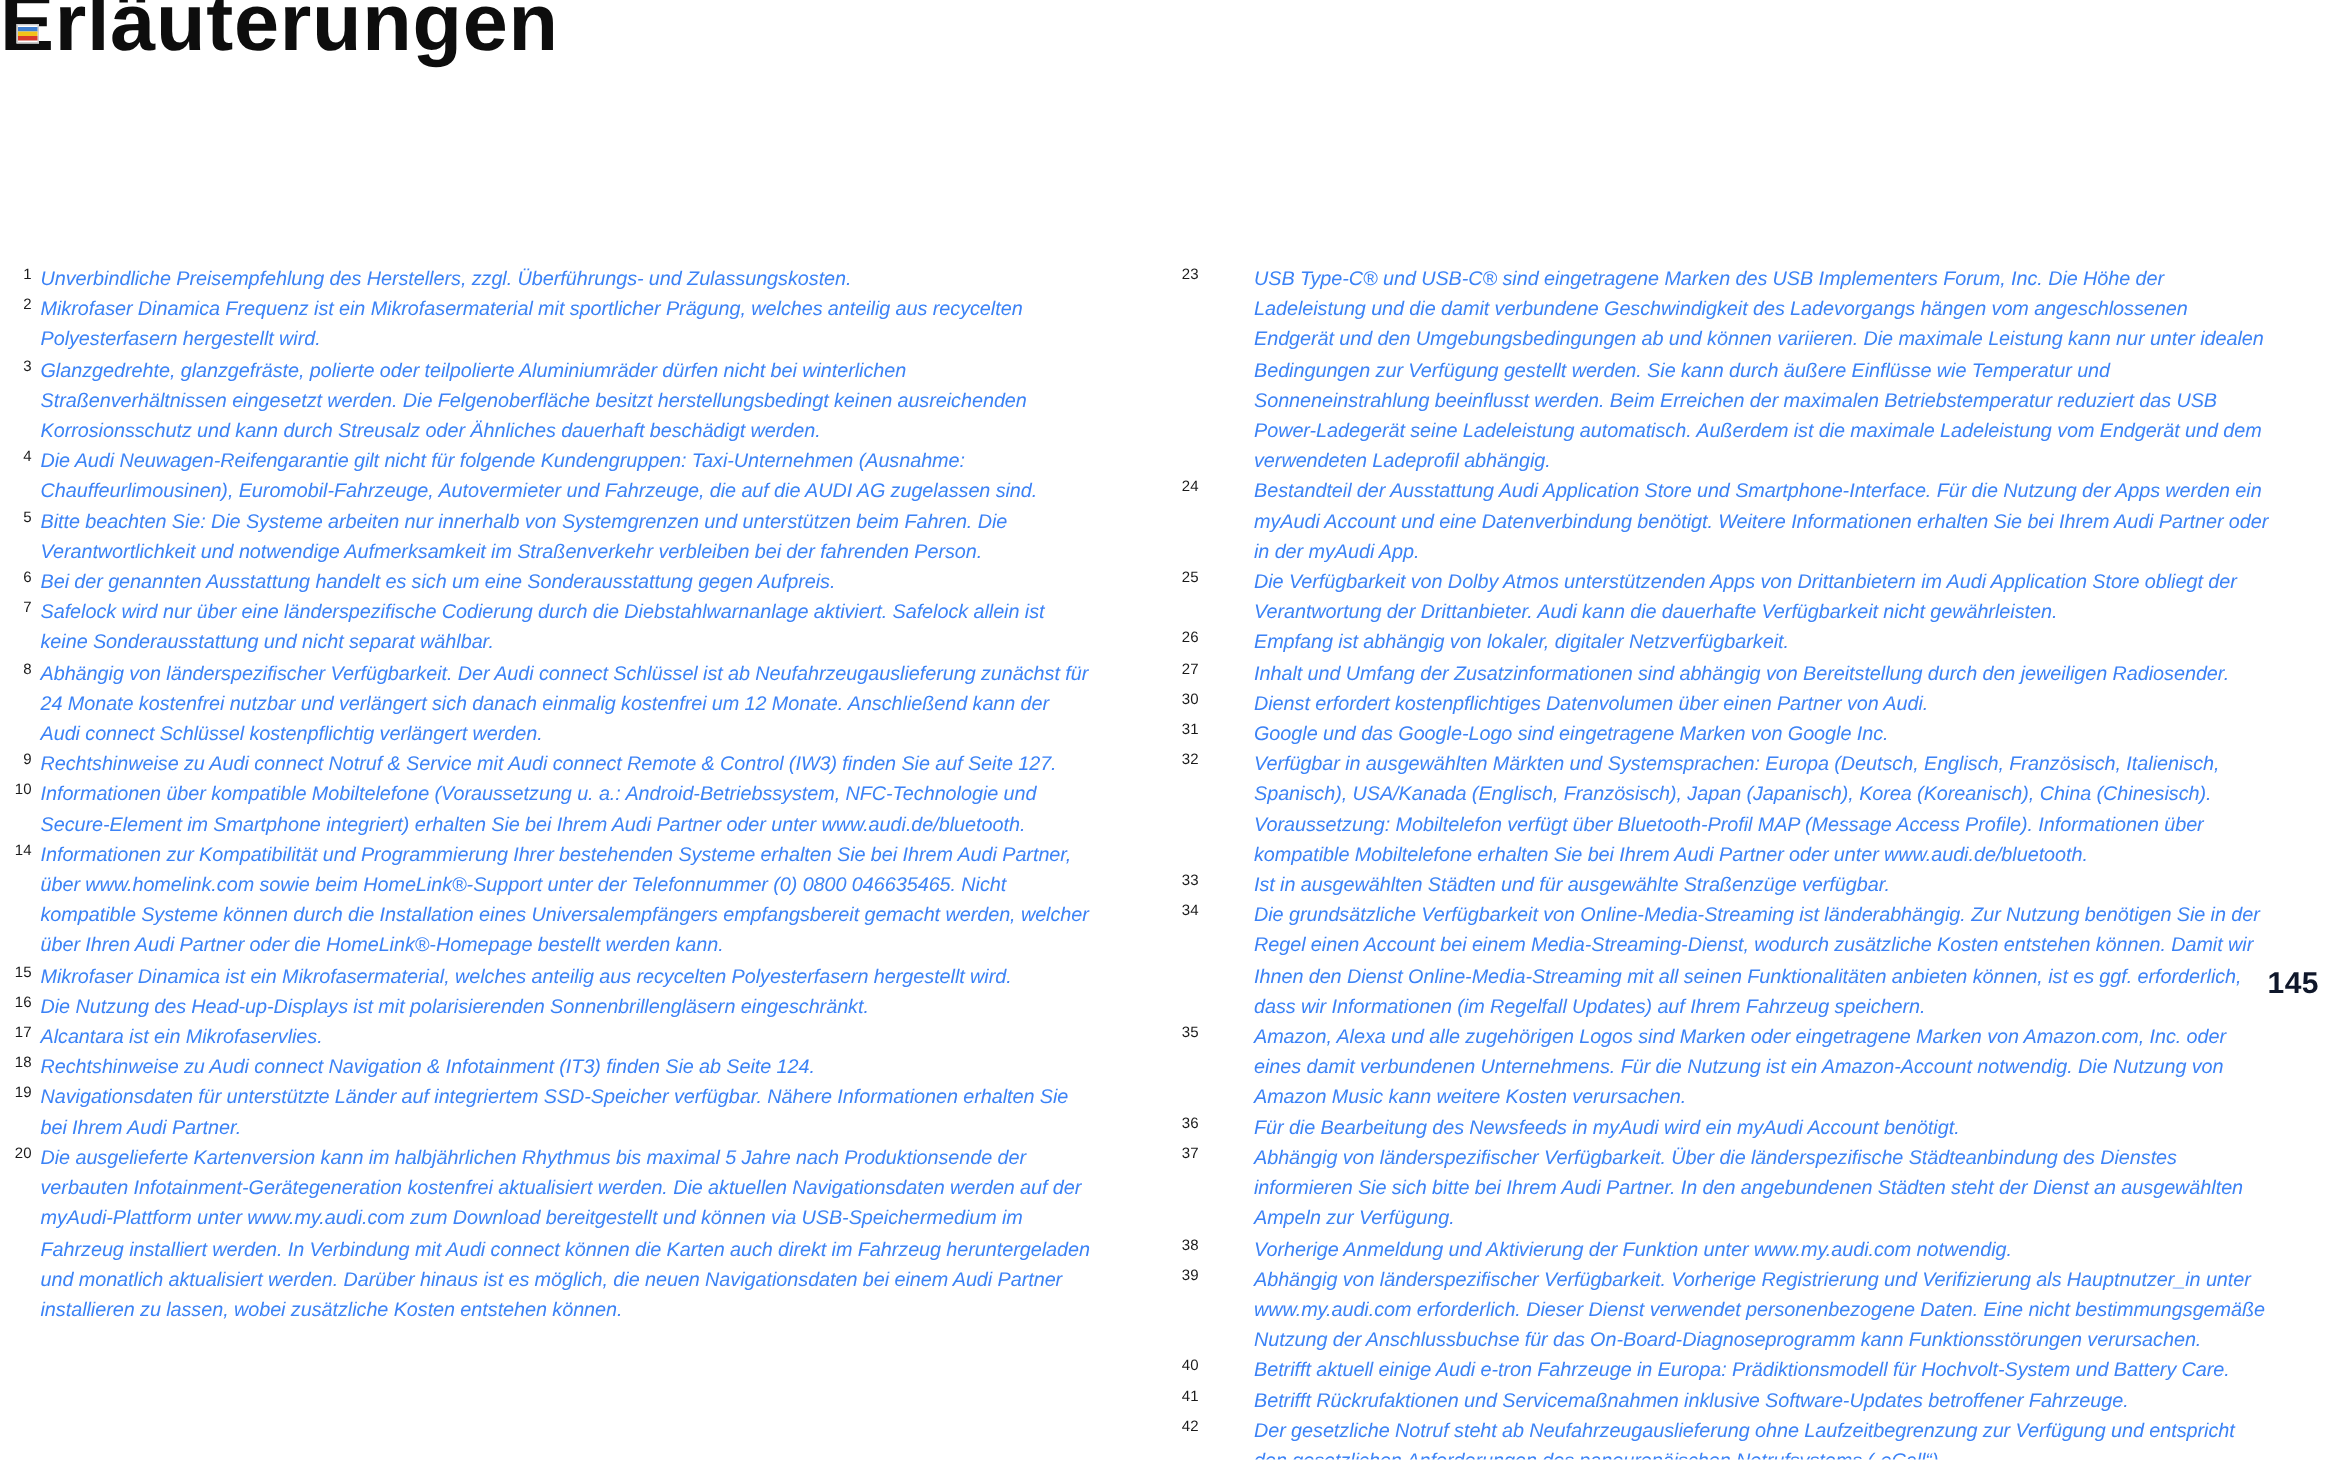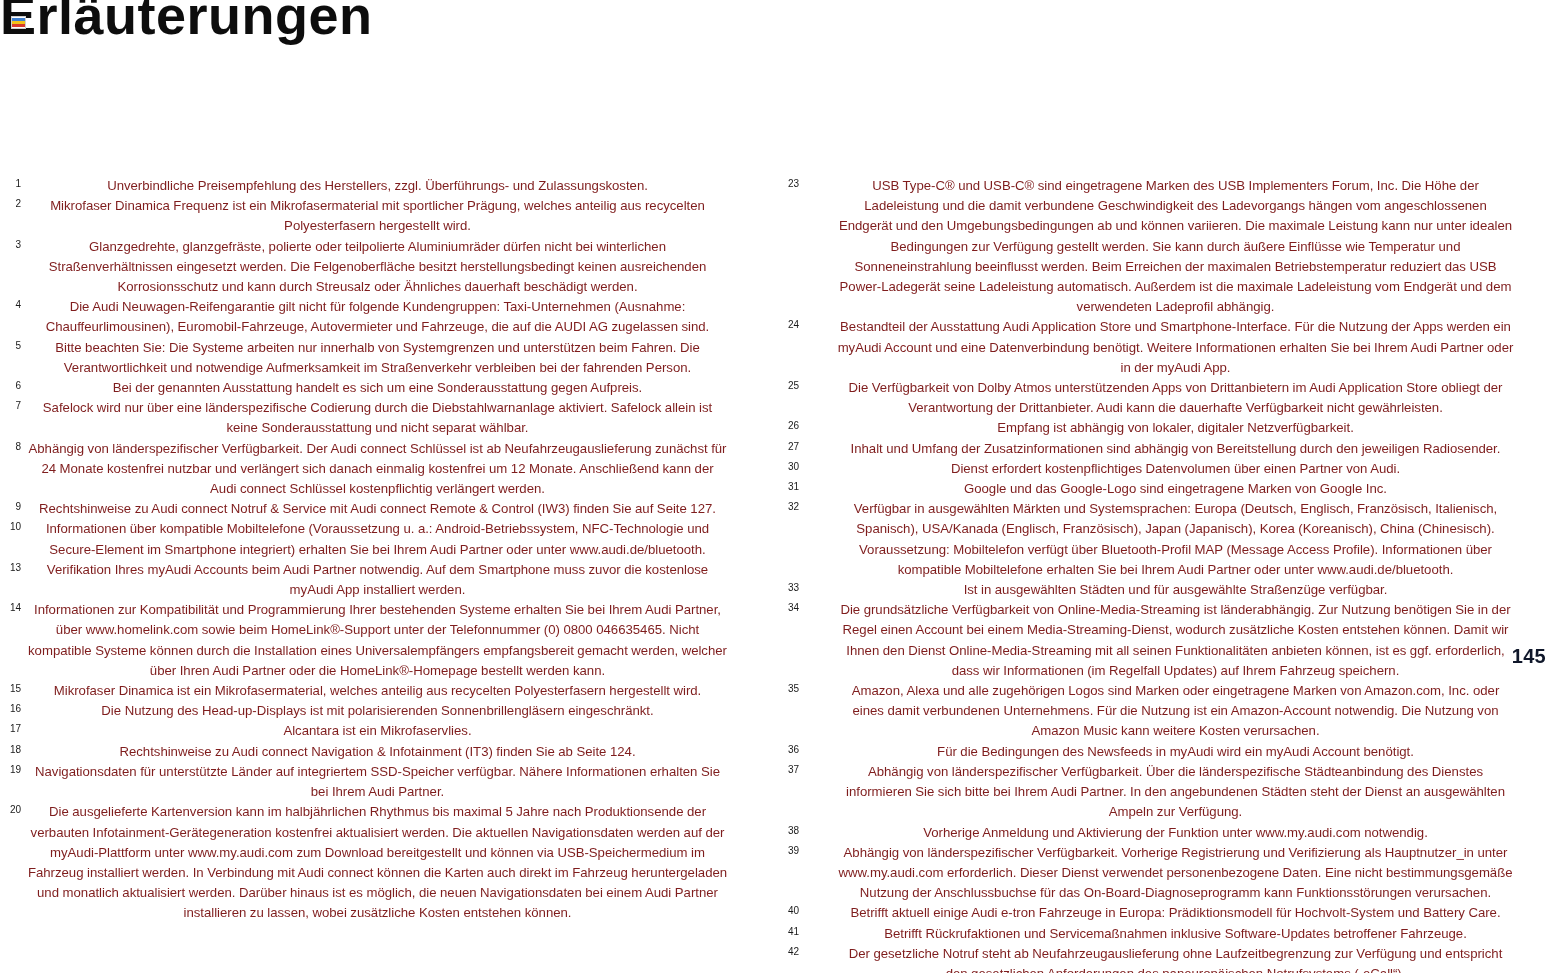--- a/index.html
+++ b/index.html
@@ -107,25 +107,26 @@
     font-variant-numeric: lining-nums;
   }
   .column.right .note-num {
     width: 24px;
   }
   .note-text {
     flex: 1 1 auto;
     padding-left: 6px;
     font-size: 13.2px;
     line-height: 20.2px;
-    color: #7f1d1d;
-    text-align: center;
+    color: #3b82f6;
+    text-align: left;
     hyphens: manual;
     word-spacing: -0.1px;
     letter-spacing: -0.02px;
+    font-style: italic;
   }
   .column.right .note-text {
     padding-left: 5px;
     font-size: 13.2px;
     line-height: 20.2px;
     margin-left: 32px;
   }
 </style>
 </head>
 <body>
@@ -180,24 +181,20 @@
         </li>
         <li>
           <span class="note-num">9</span>
           <span class="note-text">Rechtshinweise zu Audi connect Notruf &amp; Service mit Audi connect Remote &amp; Control (IW3) finden Sie auf Seite 127.</span>
         </li>
         <li>
           <span class="note-num">10</span>
           <span class="note-text">Informationen über kompatible Mobiltelefone (Voraussetzung u. a.: Android-Betriebssystem, NFC-Technologie und Secure-Element im Smartphone integriert) erhalten Sie bei Ihrem Audi Partner oder unter www.audi.de/bluetooth.</span>
         </li>
         <li>
-          <span class="note-num">13</span>
-          <span class="note-text">Verifikation Ihres myAudi Accounts beim Audi Partner notwendig. Auf dem Smartphone muss zuvor die kostenlose myAudi App installiert werden.</span>
-        </li>
-        <li>
           <span class="note-num">14</span>
           <span class="note-text">Informationen zur Kompatibilität und Programmierung Ihrer bestehenden Systeme erhalten Sie bei Ihrem Audi Partner, über www.homelink.com sowie beim HomeLink®-Support unter der Telefonnummer (0) 0800 046635465. Nicht kompatible Systeme können durch die Installation eines Universalempfängers empfangsbereit gemacht werden, welcher über Ihren Audi Partner oder die HomeLink®-Homepage bestellt werden kann.</span>
         </li>
         <li>
           <span class="note-num">15</span>
           <span class="note-text">Mikrofaser Dinamica ist ein Mikrofasermaterial, welches anteilig aus recycelten Polyesterfasern hergestellt wird.</span>
         </li>
         <li>
           <span class="note-num">16</span>
           <span class="note-text">Die Nutzung des Head-up-Displays ist mit polarisierenden Sonnenbrillengläsern eingeschränkt.</span>
@@ -262,21 +259,21 @@
         <li>
           <span class="note-num">34</span>
           <span class="note-text">Die grundsätzliche Verfügbarkeit von Online-Media-Streaming ist länderabhängig. Zur Nutzung benötigen Sie in der Regel einen Account bei einem Media-Streaming-Dienst, wodurch zusätzliche Kosten entstehen können. Damit wir Ihnen den Dienst Online-Media-Streaming mit all seinen Funktionalitäten anbieten können, ist es ggf. erforderlich, dass wir Informationen (im Regelfall Updates) auf Ihrem Fahrzeug speichern.</span>
         </li>
         <li>
           <span class="note-num">35</span>
           <span class="note-text">Amazon, Alexa und alle zugehörigen Logos sind Marken oder eingetragene Marken von Amazon.com, Inc. oder eines damit verbundenen Unternehmens. Für die Nutzung ist ein Amazon-Account notwendig. Die Nutzung von Amazon Music kann weitere Kosten verursachen.</span>
         </li>
         <li>
           <span class="note-num">36</span>
-          <span class="note-text">Für die Bedingungen des Newsfeeds in myAudi wird ein myAudi Account benötigt.</span>
+          <span class="note-text">Für die Bearbeitung des Newsfeeds in myAudi wird ein myAudi Account benötigt.</span>
         </li>
         <li>
           <span class="note-num">37</span>
           <span class="note-text">Abhängig von länderspezifischer Verfügbarkeit. Über die länderspezifische Städteanbindung des Dienstes informieren Sie sich bitte bei Ihrem Audi Partner. In den angebundenen Städten steht der Dienst an ausgewählten Ampeln zur Verfügung.</span>
         </li>
         <li>
           <span class="note-num">38</span>
           <span class="note-text">Vorherige Anmeldung und Aktivierung der Funktion unter www.my.audi.com notwendig.</span>
         </li>
         <li>

